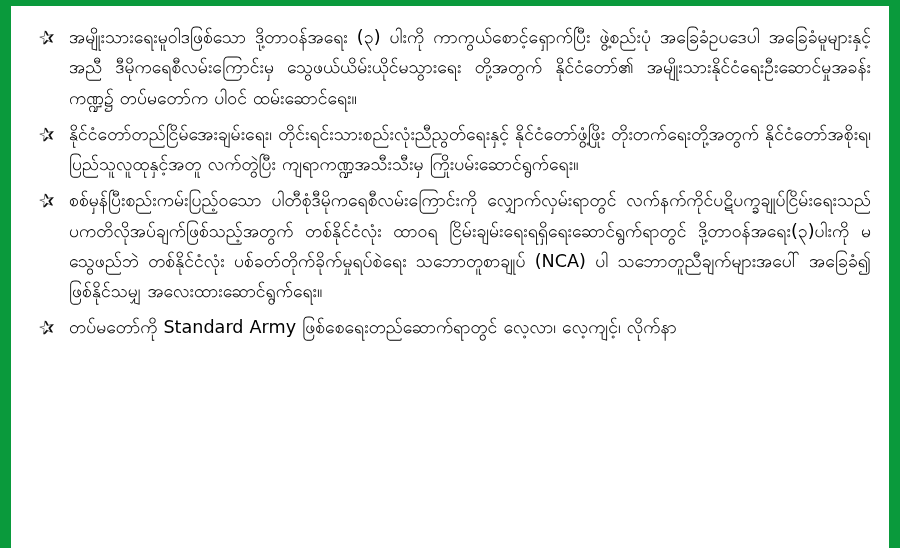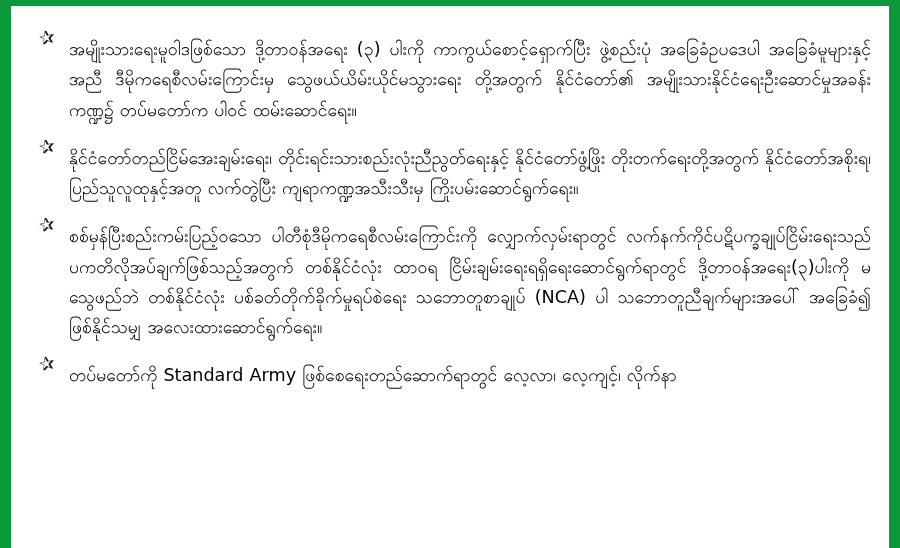--- a/index.html
+++ b/index.html
@@ -65,21 +65,20 @@
     text-justify: inter-word;
     font-size: 17.6px;
     line-height: 1.72;
     color: #000000;
     font-family: "DejaVu Sans", "Liberation Sans", sans-serif;
     word-spacing: 0.5px;
     padding-right: 4px;
   }
   .para:last-child {
     margin-bottom: 0;
-    margin-top: 12px;
   }
 </style>
 </head>
 <body>
 
 <div class="page">
   <div class="inner-rule"></div>
   <div class="content">
 
     <div class="bullet-row">

